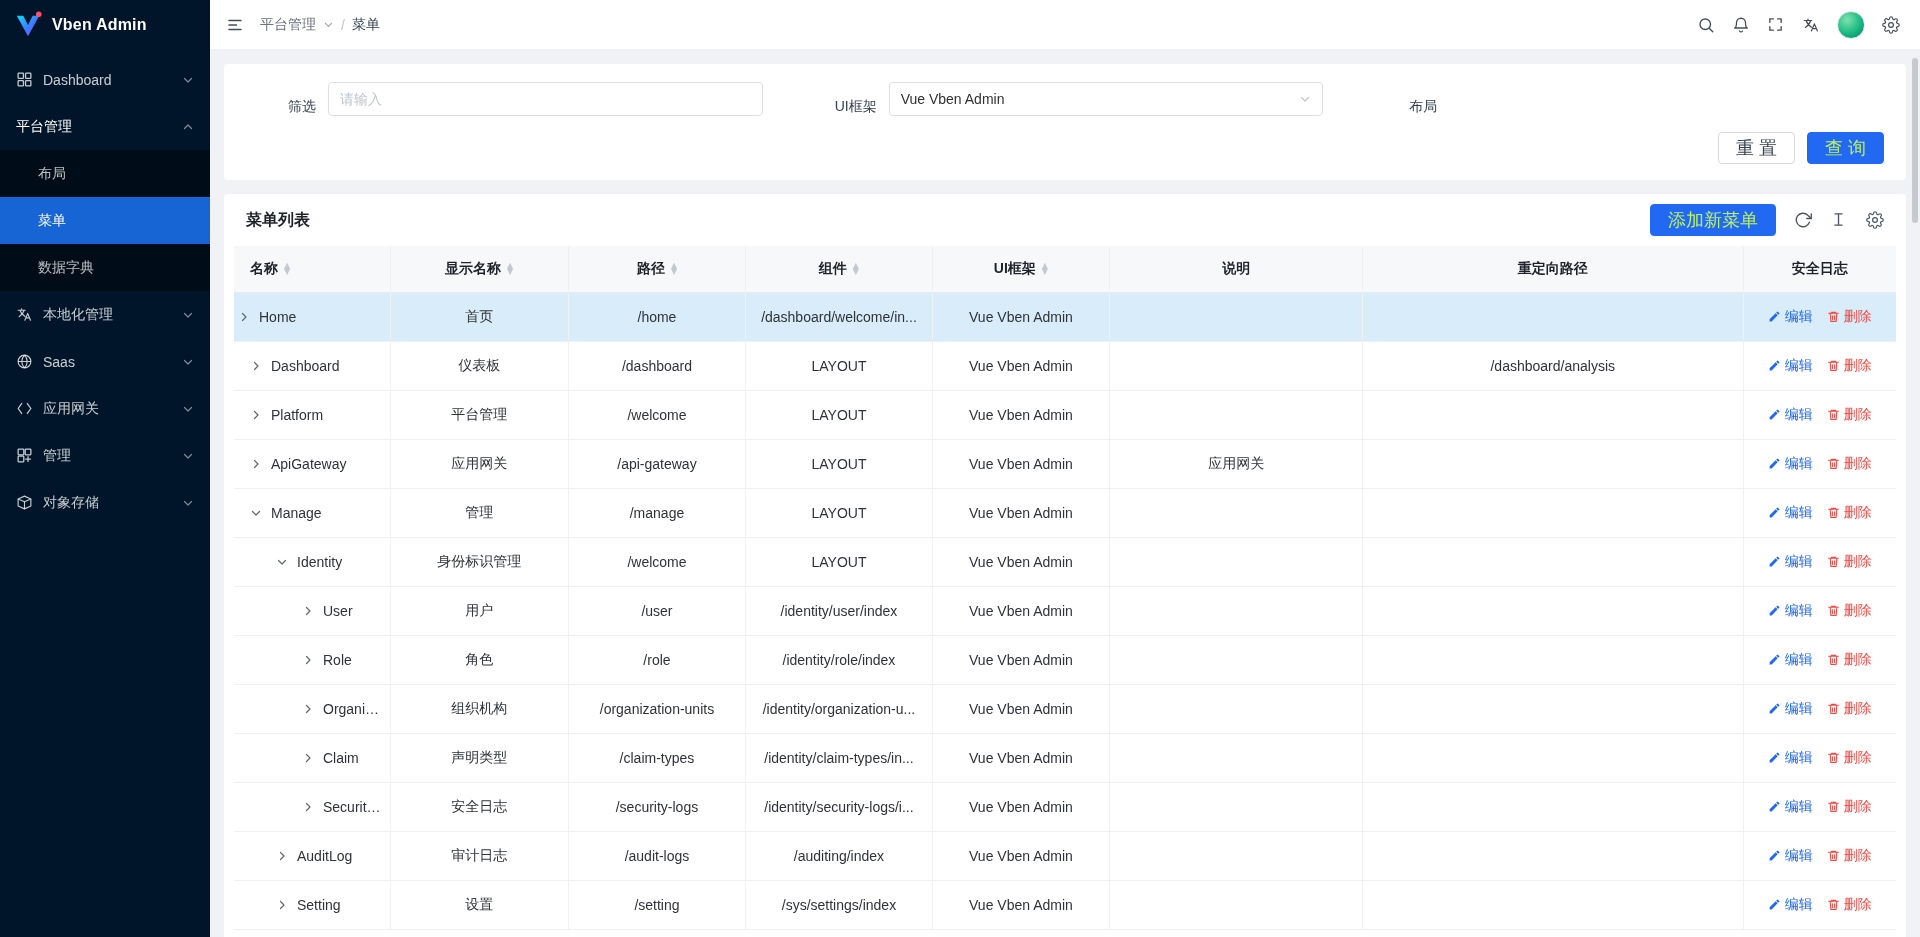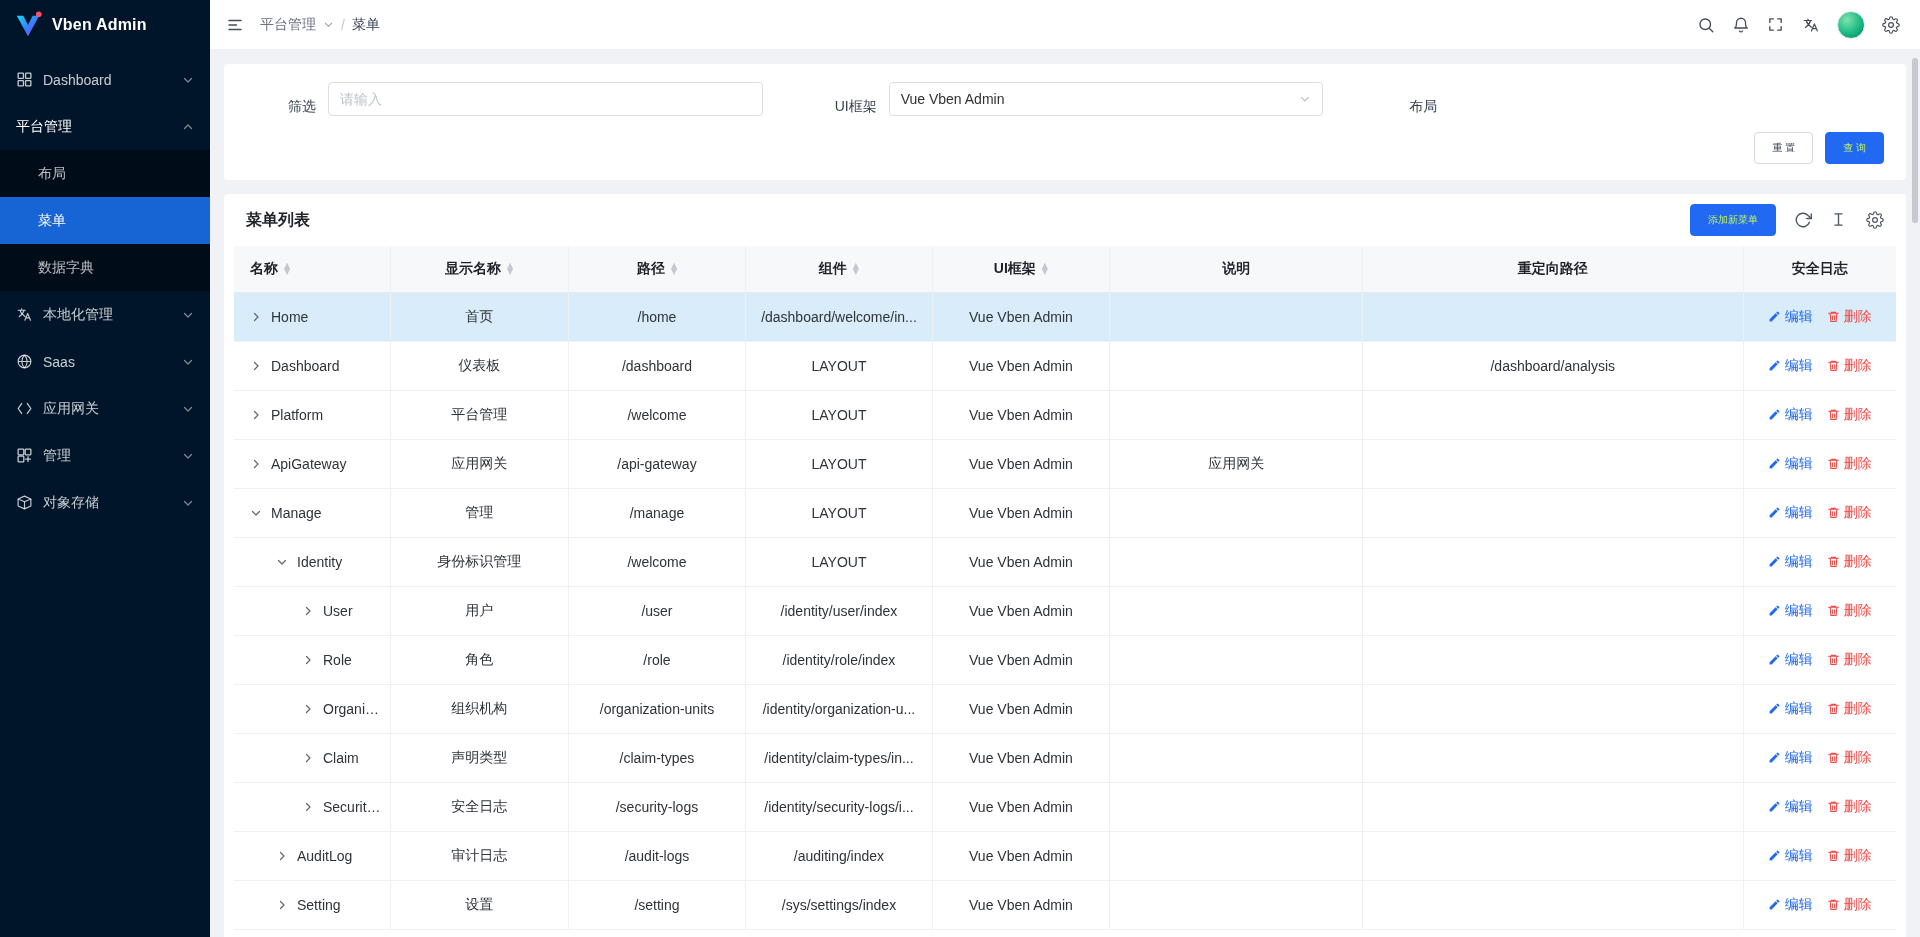--- a/index.html
+++ b/index.html
@@ -53,21 +53,21 @@
   .field { flex:1; display:flex; align-items:flex-end; min-width:0; }
   .field label { width:70px; min-width:70px; text-align:right; margin-right:12px; color:#374151; white-space:nowrap; }
   .control { flex:1; height:34px; border:1px solid #dcdfe6; border-radius:4px; background:#fff;
     display:flex; align-items:center; justify-content:space-between; padding:0 11px; font-size:14px; color:#303133; min-width:0; }
   input.control { font-family:inherit; outline:none; display:block; width:100%; }
   input.control::placeholder { color:#bfc4cc; }
   .control .placeholder { color:#bfc4cc; }
   .sel-caret { width:12px; height:12px; display:inline-flex; color:#c0c4cc; }
   .filter-actions { display:flex; justify-content:flex-end; gap:12px; margin-top:16px; }
   .btn { height:32px; padding:0 17px; border-radius:4px; border:1px solid #d9d9d9; background:#fff;
-    font-family:inherit; font-size:10px; color:#374151; cursor:pointer; white-space:nowrap; }
+    font-family:inherit; font-size:18px; color:#374151; cursor:pointer; white-space:nowrap; }
   .btn.primary { background:var(--primary,#2168f3); border-color:var(--primary,#2168f3); color:#bef264; }
 
   
   .table-card { margin-top:14px; padding:0 10px 10px; }
   .table-head { height:52px; display:flex; align-items:center; justify-content:space-between; padding:8px 12px; }
   .table-title { font-size:16px; font-weight:600; color:#1f2329; }
   .table-actions { display:flex; align-items:center; gap:18px; }
   .ta-icon { width:18px; height:18px; display:inline-flex; color:#4b5563; cursor:pointer; }
 
   table { width:100%; border-collapse:collapse; table-layout:fixed; }
@@ -384,21 +384,21 @@
               <th><span class="th-inner">
                   <span class="th-label">重定向路径</span>
                 </span></th>
               <th><span class="th-inner">
                   <span class="th-label">安全日志</span>
                 </span></th>
             </tr>
           </thead>
         <tbody>
             <tr class="selected">
-              <td class="name-cell" style="padding-left:16px"><span class="tree-toggle">
+              <td class="name-cell" style="padding-left:4px"><span class="tree-toggle">
                   <svg viewBox="0 0 24 24" width="12" height="12" fill="none" stroke="currentColor" stroke-width="2.4" stroke-linecap="round" stroke-linejoin="round">
                     <path d="M9 5l7 7-7 7"></path>
                   </svg>
                 </span><span>Home</span></td>
               <td>首页</td>
               <td>/home</td>
               <td>/dashboard/welcome/in...</td>
               <td>Vue Vben Admin</td>
               <td></td>
               <td></td>

